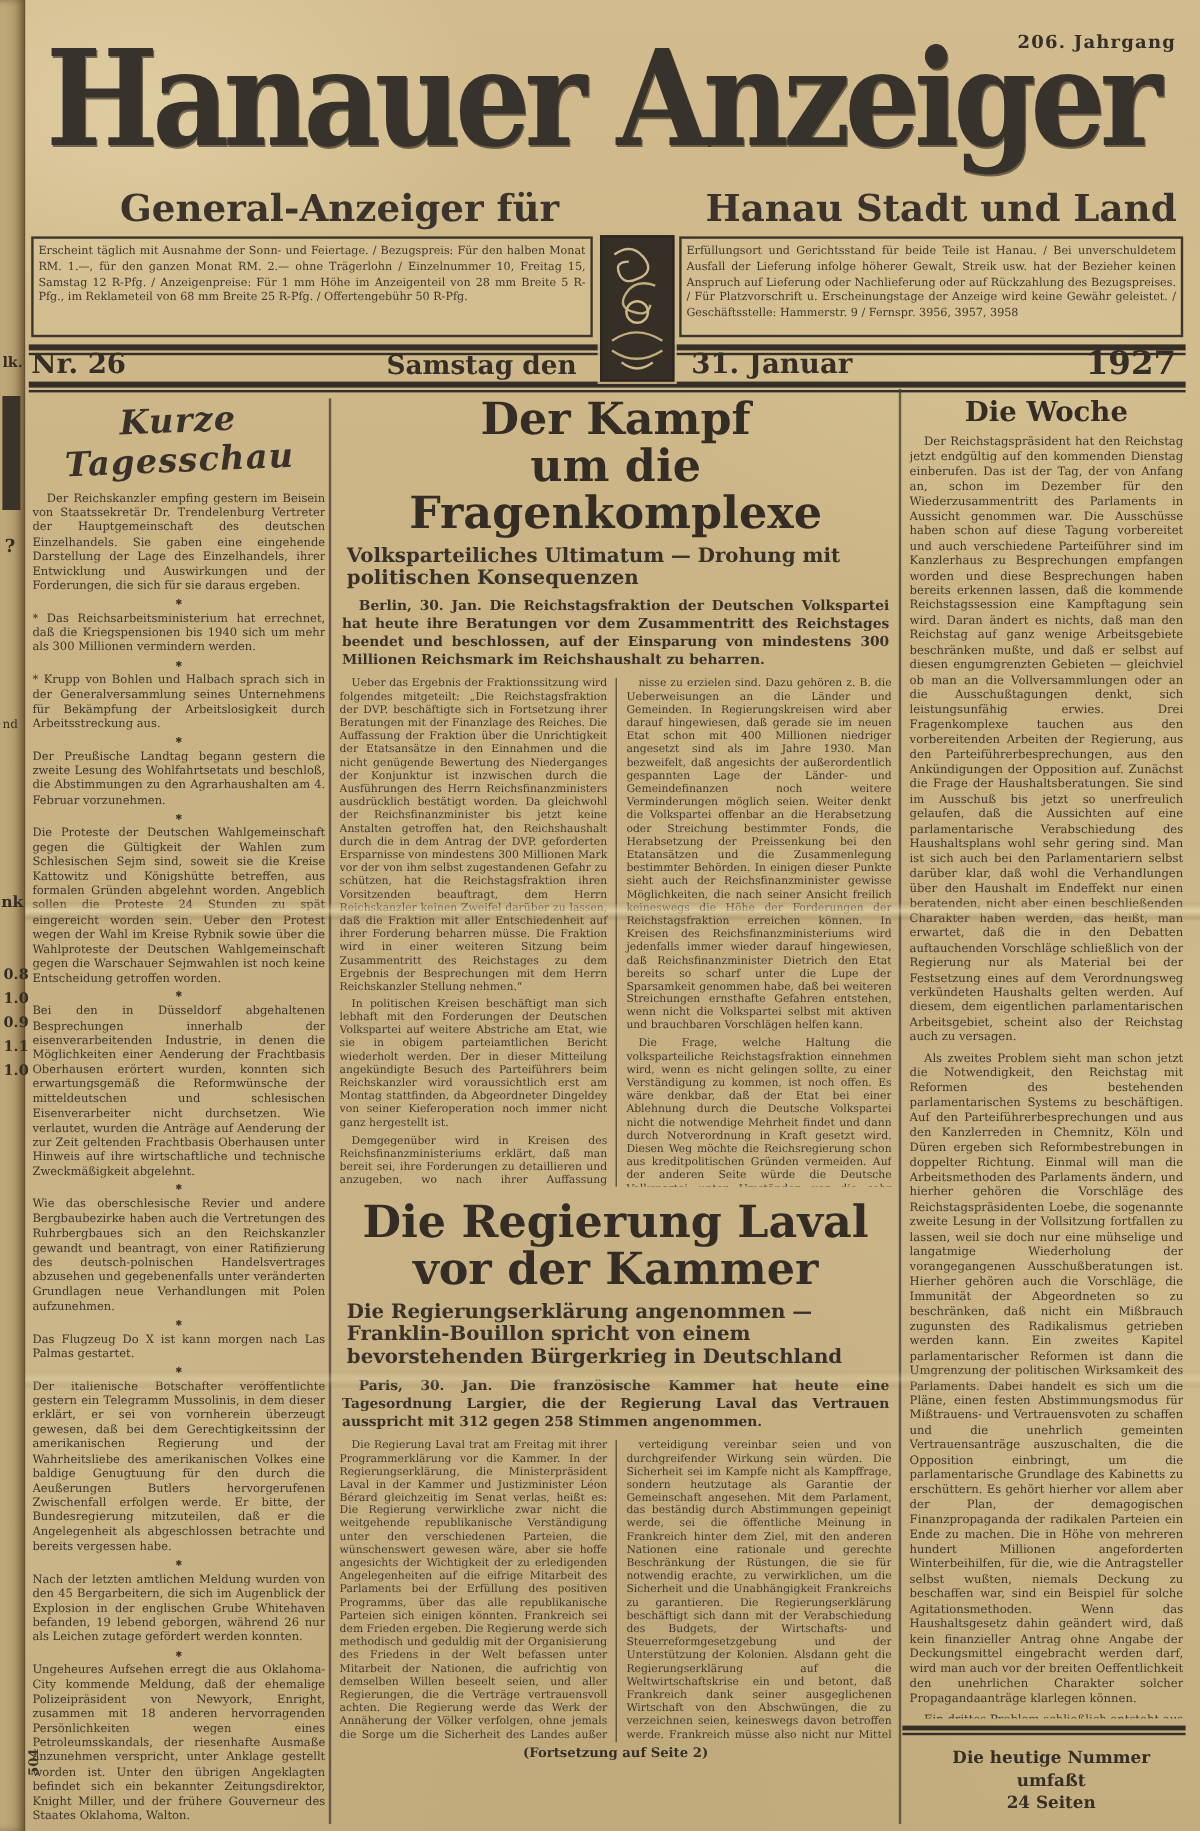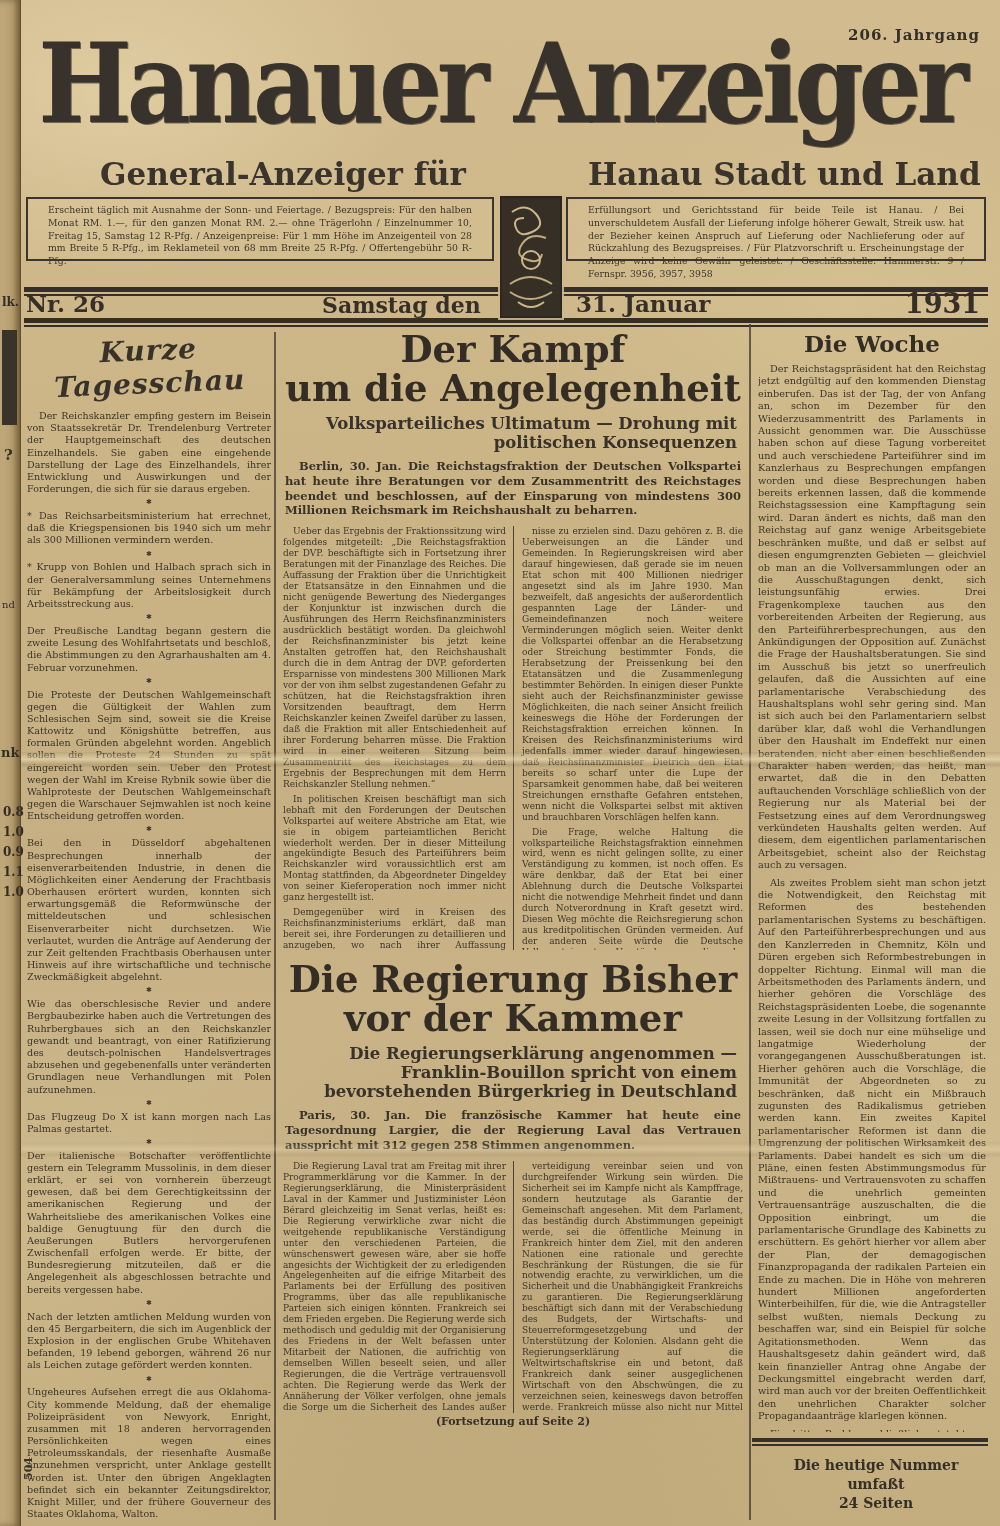--- a/index.html
+++ b/index.html
@@ -32,21 +32,21 @@
   .frag-block{position:absolute;left:2px;top:330px;width:15px;height:95px;background:#39332a;}
   
   #jahrgang{position:absolute;right:20px;top:26px;font-size:15px;font-weight:bold;letter-spacing:1px;margin-left:32px;}
   #masthead-title{position:absolute;left:36px;top:18px;width:930px;text-align:center;
     font-size:99px;font-weight:bold;letter-spacing:-5px;color:#37322b;
     transform:scaleY(1.12);transform-origin:top;white-space:nowrap;
     text-shadow:1px 1px 0 rgba(40,34,26,.6);}
   .masthead-sub{position:absolute;top:156px;font-size:31px;font-weight:bold;color:#3a342c;letter-spacing:0;}
   #sub-left{left:100px;}
   #sub-right{left:588px;}
-  .infobox{position:absolute;top:197px;height:64px;border:2px solid #3c352b;padding:5px 20px;
+  .infobox{position:absolute;top:197px;height:84px;border:2px solid #3c352b;padding:5px 4px;
     font-size:9.3px;line-height:1.38;text-align:justify;color:#3d362c;background:rgba(222,202,158,.25);}
   #infobox-left{left:26px;width:468px;}
   #infobox-right{left:566px;width:420px;}
   #crest{position:absolute;left:500px;top:196px;width:62px;height:122px;z-index:4;
     background:#352f26;border:2px solid #2c2720;box-shadow:0 0 0 2px rgba(205,183,138,.9);}
   .drule{position:absolute;left:24px;right:12px;height:10px;}
   .drule::before{content:"";position:absolute;left:0;right:0;top:0;height:5px;background:var(--ink);}
   .drule::after{content:"";position:absolute;left:0;right:0;top:7px;height:2px;background:var(--ink);}
   #rule-top{top:287px;}
   #rule-date{top:318px;}
@@ -61,21 +61,21 @@
   #vrule2{left:749px;top:324px;height:1196px;}
   #left-col{position:absolute;left:27px;top:332px;width:244px;height:1190px;overflow:hidden;}
   #left-col h2{margin:2px 0 10px 0;text-align:center;font-size:28px;font-style:italic;
     font-weight:bold;transform:rotate(-2.5deg);letter-spacing:1px;color:#38322a;}
   .news-item{margin:0;font-size:9.6px;line-height:1.27;text-align:justify;text-indent:12px;color:#3b342a;}
   .news-item + .news-item::before{content:"✱";display:block;text-align:center;text-indent:0;
     font-size:7px;margin:3px 0;color:#3b342a;}
   #center-col{position:absolute;left:283px;top:330px;width:460px;height:1196px;overflow:hidden;}
   .headline{margin:0;text-align:center;font-weight:bold;color:#332d25;line-height:1.05;
     font-size:37px;letter-spacing:0;}
-  .subhead{margin:7px 6px 6px 6px;text-align:right;font-weight:bold;font-size:16.5px;line-height:1.15;color:#38322a;}
+  .subhead{margin:7px 6px 6px 6px;text-align:left;font-weight:bold;font-size:16.5px;line-height:1.15;color:#38322a;}
   .lead{margin:4px 2px 8px 2px;font-size:11.5px;font-weight:bold;line-height:1.3;text-align:justify;text-indent:14px;color:#3a332a;}
   .twocol{display:flex;overflow:hidden;}
   .twocol > div{width:50%;font-size:9px;line-height:1.22;text-align:justify;color:#3d362c;}
   .twocol > div:first-child{padding-right:7px;}
   .twocol > div + div{border-left:1px solid #4a4234;padding-left:8px;}
   .twocol p{margin:0 0 4px 0;text-indent:10px;}
   #a1-cols{height:424px;}
   #article2{margin-top:10px;}
   #a2-cols{height:252px;}
   #continuation{text-align:center;font-size:11px;font-weight:bold;margin-top:2px;}
@@ -127,21 +127,21 @@
       <path d="M16 104 q13 10 26 0" stroke="#cdb78a" stroke-width="2" fill="none"></path>
     </svg>
   </div>
 
   <div class="drule" id="rule-top"></div>
 
   <div id="dateline">
     <span id="date-nr">Nr. 26</span>
     <span id="date-day">Samstag den</span>
     <span id="date-date">31. Januar</span>
-    <span id="date-year">1931</span>
+    <span id="date-year">1927</span>
   </div>
   <div class="drule" id="rule-date"></div>
 
   <div class="vrule" id="vrule1"></div>
   <div class="vrule" id="vrule2"></div>
 
   <div id="left-col">
     <h2>Kurze Tagesschau</h2>
     <p class="news-item">Der Reichskanzler empfing gestern im Beisein von Staatssekretär Dr. Trendelenburg Vertreter der Hauptgemeinschaft des deutschen Einzelhandels. Sie gaben eine eingehende Darstellung der Lage des Einzelhandels, ihrer Entwicklung und Auswirkungen und der Forderungen, die sich für sie daraus ergeben.</p>
     <p class="news-item">* Das Reichsarbeitsministerium hat errechnet, daß die Kriegspensionen bis 1940 sich um mehr als 300 Millionen vermindern werden.</p>
@@ -153,38 +153,38 @@
     <p class="news-item">Das Flugzeug Do X ist kann morgen nach Las Palmas gestartet.</p>
     <p class="news-item">Der italienische Botschafter veröffentlichte gestern ein Telegramm Mussolinis, in dem dieser erklärt, er sei von vornherein überzeugt gewesen, daß bei dem Gerechtigkeitssinn der amerikanischen Regierung und der Wahrheitsliebe des amerikanischen Volkes eine baldige Genugtuung für den durch die Aeußerungen Butlers hervorgerufenen Zwischenfall erfolgen werde. Er bitte, der Bundesregierung mitzuteilen, daß er die Angelegenheit als abgeschlossen betrachte und bereits vergessen habe.</p>
     <p class="news-item">Nach der letzten amtlichen Meldung wurden von den 45 Bergarbeitern, die sich im Augenblick der Explosion in der englischen Grube Whitehaven befanden, 19 lebend geborgen, während 26 nur als Leichen zutage gefördert werden konnten.</p>
     <p class="news-item">Ungeheures Aufsehen erregt die aus Oklahoma-City kommende Meldung, daß der ehemalige Polizeipräsident von Newyork, Enright, zusammen mit 18 anderen hervorragenden Persönlichkeiten wegen eines Petroleumsskandals, der riesenhafte Ausmaße anzunehmen verspricht, unter Anklage gestellt worden ist. Unter den übrigen Angeklagten befindet sich ein bekannter Zeitungsdirektor, Knight Miller, und der frühere Gouverneur des Staates Oklahoma, Walton.</p>
 
   </div>
 
   <div id="center-col">
     <div id="article1">
       <h1 class="headline">Der Kampf</h1>
-      <h1 class="headline">um die Angelegenheit</h1>
+      <h1 class="headline">um die Fragenkomplexe</h1>
       <div class="subhead">Volksparteiliches Ultimatum — Drohung mit politischen Konsequenzen</div>
       <p class="lead">Berlin, 30. Jan. Die Reichstagsfraktion der Deutschen Volkspartei hat heute ihre Beratungen vor dem Zusammentritt des Reichstages beendet und beschlossen, auf der Einsparung von mindestens 300 Millionen Reichsmark im Reichshaushalt zu beharren.</p>
       <div class="twocol" id="a1-cols">
         <div>
           <p>Ueber das Ergebnis der Fraktionssitzung wird folgendes mitgeteilt: „Die Reichstagsfraktion der DVP. beschäftigte sich in Fortsetzung ihrer Beratungen mit der Finanzlage des Reiches. Die Auffassung der Fraktion über die Unrichtigkeit der Etatsansätze in den Einnahmen und die nicht genügende Bewertung des Niederganges der Konjunktur ist inzwischen durch die Ausführungen des Herrn Reichsfinanzministers ausdrücklich bestätigt worden. Da gleichwohl der Reichsfinanzminister bis jetzt keine Anstalten getroffen hat, den Reichshaushalt durch die in dem Antrag der DVP. geforderten Ersparnisse von mindestens 300 Millionen Mark vor der von ihm selbst zugestandenen Gefahr zu schützen, hat die Reichstagsfraktion ihren Vorsitzenden beauftragt, dem Herrn Reichskanzler keinen Zweifel darüber zu lassen, daß die Fraktion mit aller Entschiedenheit auf ihrer Forderung beharren müsse. Die Fraktion wird in einer weiteren Sitzung beim Zusammentritt des Reichstages zu dem Ergebnis der Besprechungen mit dem Herrn Reichskanzler Stellung nehmen.“</p>
           <p>In politischen Kreisen beschäftigt man sich lebhaft mit den Forderungen der Deutschen Volkspartei auf weitere Abstriche am Etat, wie sie in obigem parteiamtlichen Bericht wiederholt werden. Der in dieser Mitteilung angekündigte Besuch des Parteiführers beim Reichskanzler wird voraussichtlich erst am Montag stattfinden, da Abgeordneter Dingeldey von seiner Kieferoperation noch immer nicht ganz hergestellt ist.</p>
           <p>Demgegenüber wird in Kreisen des Reichsfinanzministeriums erklärt, daß man bereit sei, ihre Forderungen zu detaillieren und anzugeben, wo nach ihrer Auffassung Ersparnisse zu erzielen sind. Bisher sei nur zwischen den Vertretern der Partei und dem Reichskanzler verhandelt worden. In diesen Besprechungen sollen in großen Zügen auch die Etatposten angedeutet worden sein, bei denen nach Ansicht der Volkspartei weitere Erspar-</p>
         </div>
         <div>
           <p>nisse zu erzielen sind. Dazu gehören z. B. die Ueberweisungen an die Länder und Gemeinden. In Regierungskreisen wird aber darauf hingewiesen, daß gerade sie im neuen Etat schon mit 400 Millionen niedriger angesetzt sind als im Jahre 1930. Man bezweifelt, daß angesichts der außerordentlich gespannten Lage der Länder- und Gemeindefinanzen noch weitere Verminderungen möglich seien. Weiter denkt die Volkspartei offenbar an die Herabsetzung oder Streichung bestimmter Fonds, die Herabsetzung der Preissenkung bei den Etatansätzen und die Zusammenlegung bestimmter Behörden. In einigen dieser Punkte sieht auch der Reichsfinanzminister gewisse Möglichkeiten, die nach seiner Ansicht freilich keineswegs die Höhe der Forderungen der Reichstagsfraktion erreichen können. In Kreisen des Reichsfinanzministeriums wird jedenfalls immer wieder darauf hingewiesen, daß Reichsfinanzminister Dietrich den Etat bereits so scharf unter die Lupe der Sparsamkeit genommen habe, daß bei weiteren Streichungen ernsthafte Gefahren entstehen, wenn nicht die Volkspartei selbst mit aktiven und brauchbaren Vorschlägen helfen kann.</p>
           <p>Die Frage, welche Haltung die volksparteiliche Reichstagsfraktion einnehmen wird, wenn es nicht gelingen sollte, zu einer Verständigung zu kommen, ist noch offen. Es wäre denkbar, daß der Etat bei einer Ablehnung durch die Deutsche Volkspartei nicht die notwendige Mehrheit findet und dann durch Notverordnung in Kraft gesetzt wird. Diesen Weg möchte die Reichsregierung schon aus kreditpolitischen Gründen vermeiden. Auf der anderen Seite würde die Deutsche Volkspartei unter Umständen vor die sehr schwierige Entscheidung gestellt, ob sie für die Aufhebung der Etatnotverordnung stimmen will. In politischen Kreisen rechnet man deshalb nicht mit der Zuspitzung, daß das Verhältnis der Deutschen Volkspartei zur Reichsregierung in der kommenden Woche zu erfahren droht, daß die Beteiligten sich ernstlich bemühen werden, zu einer Verständigung zu gelangen.</p>
         </div>
       </div>
     </div>
 
     <div id="article2">
-      <h1 class="headline">Die Regierung Bisher</h1>
+      <h1 class="headline">Die Regierung Laval</h1>
       <h1 class="headline">vor der Kammer</h1>
       <div class="subhead">Die Regierungserklärung angenommen — Franklin-Bouillon spricht von einem bevorstehenden Bürgerkrieg in Deutschland</div>
       <p class="lead">Paris, 30. Jan. Die französische Kammer hat heute eine Tagesordnung Largier, die der Regierung Laval das Vertrauen ausspricht mit 312 gegen 258 Stimmen angenommen.</p>
       <div class="twocol" id="a2-cols">
         <div>
           <p>Die Regierung Laval trat am Freitag mit ihrer Programmerklärung vor die Kammer. In der Regierungserklärung, die Ministerpräsident Laval in der Kammer und Justizminister Léon Bérard gleichzeitig im Senat verlas, heißt es: Die Regierung verwirkliche zwar nicht die weitgehende republikanische Verständigung unter den verschiedenen Parteien, die wünschenswert gewesen wäre, aber sie hoffe angesichts der Wichtigkeit der zu erledigenden Angelegenheiten auf die eifrige Mitarbeit des Parlaments bei der Erfüllung des positiven Programms, über das alle republikanische Parteien sich einigen könnten. Frankreich sei dem Frieden ergeben. Die Regierung werde sich methodisch und geduldig mit der Organisierung des Friedens in der Welt befassen unter Mitarbeit der Nationen, die aufrichtig von demselben Willen beseelt seien, und aller Regierungen, die die Verträge vertrauensvoll achten. Die Regierung werde das Werk der Annäherung der Völker verfolgen, ohne jemals die Sorge um die Sicherheit des Landes außer Acht zu lassen, und ohne die bereits mit befreundeten Nationen getroffenen Abmachungen zu vergessen; in gemeinsamer kollektiver Bemühung arbeiten, die den Zweck habe, die europäischen Mächte zu organisieren, und zwar unter der Führung des französischen Außenministers, der die Beständigkeit der Bemühungen um die europäische Union gewährleisten werde, die das Schicksal Frankreichs sichern, und aber durch neue Sicherheitsgarantien, die sehr wohl mit denen der Landes-</p>
         </div>
         <div>
           <p>verteidigung vereinbar seien und von durchgreifender Wirkung sein würden. Die Sicherheit sei im Kampfe nicht als Kampffrage, sondern heutzutage als Garantie der Gemeinschaft angesehen. Mit dem Parlament, das beständig durch Abstimmungen gepeinigt werde, sei die öffentliche Meinung in Frankreich hinter dem Ziel, mit den anderen Nationen eine rationale und gerechte Beschränkung der Rüstungen, die sie für notwendig erachte, zu verwirklichen, um die Sicherheit und die Unabhängigkeit Frankreichs zu garantieren. Die Regierungserklärung beschäftigt sich dann mit der Verabschiedung des Budgets, der Wirtschafts- und Steuerreformgesetzgebung und der Unterstützung der Kolonien. Alsdann geht die Regierungserklärung auf die Weltwirtschaftskrise ein und betont, daß Frankreich dank seiner ausgeglichenen Wirtschaft von den Abschwüngen, die zu verzeichnen seien, keineswegs davon betroffen werde. Frankreich müsse also nicht nur Mittel erdenken, um die Wirtschaftskrise bei sich zu überwinden, sondern um aus der Wiederaufnahme der allgemeinen Wirtschaftstätigkeit für sich Nutzen zu schlagen. Bei den Abwehrmaßnahmen sei vor allem der Schutz der französischen Landwirtschaft zu nennen, der nicht zu einem Konflikt zwischen dem Landwirtschaft treibenden Produzenten und den städtischen Verbrauchern führen dürfte. Die Regie-</p>
         </div>

